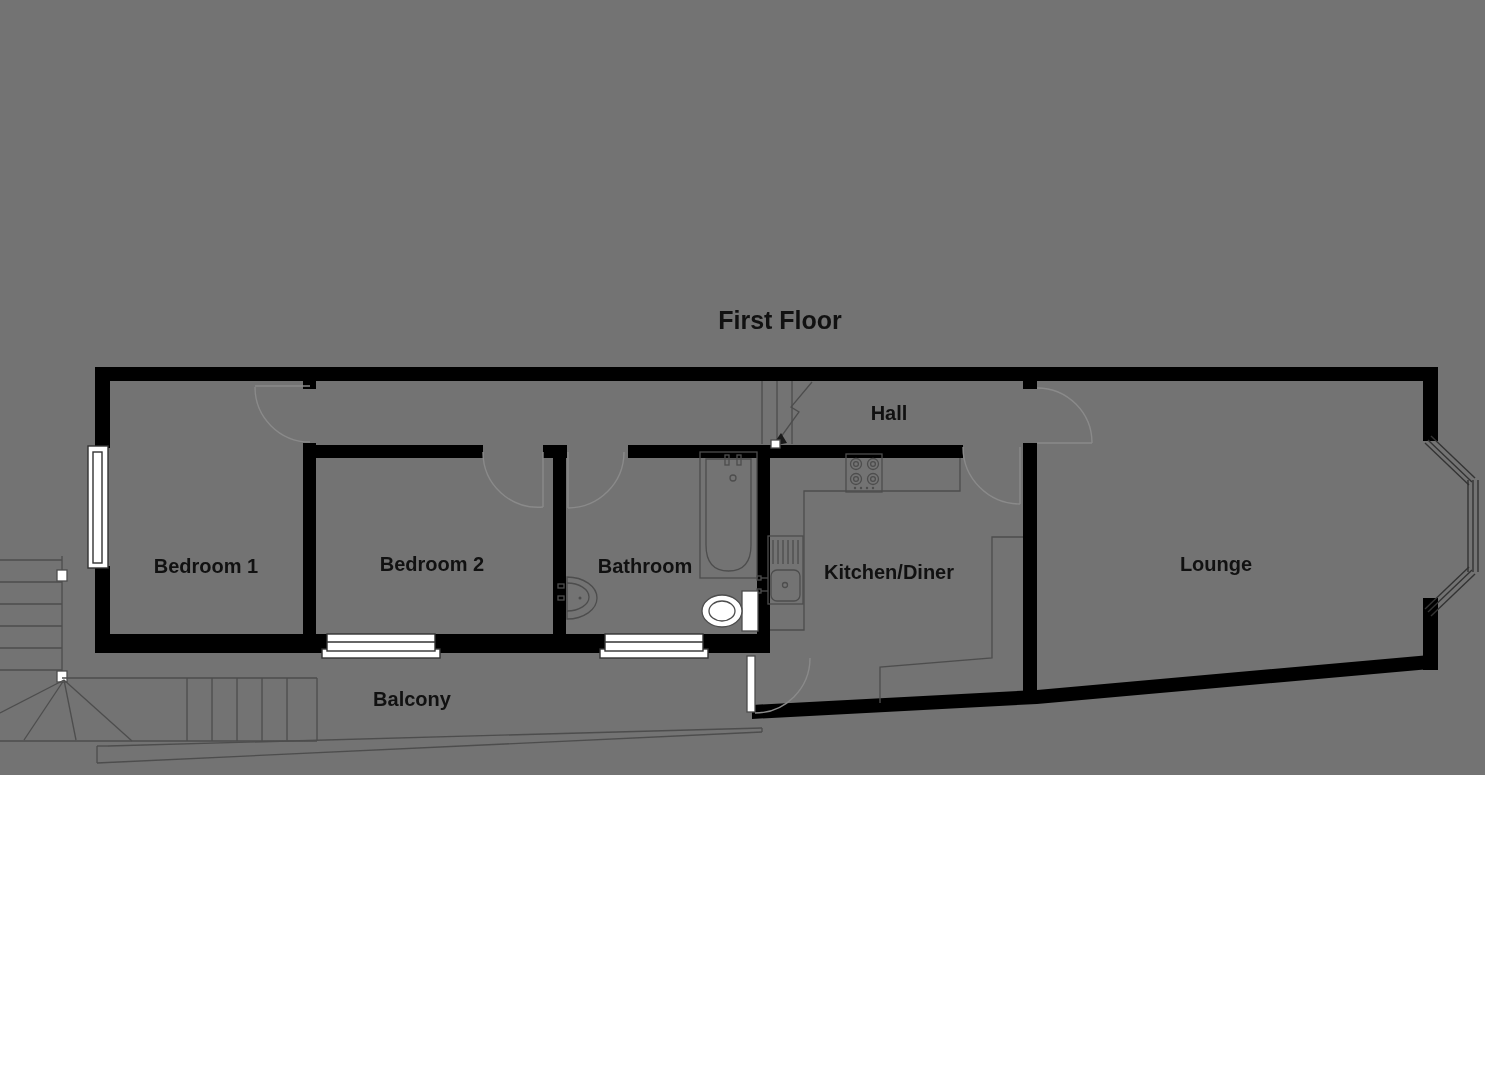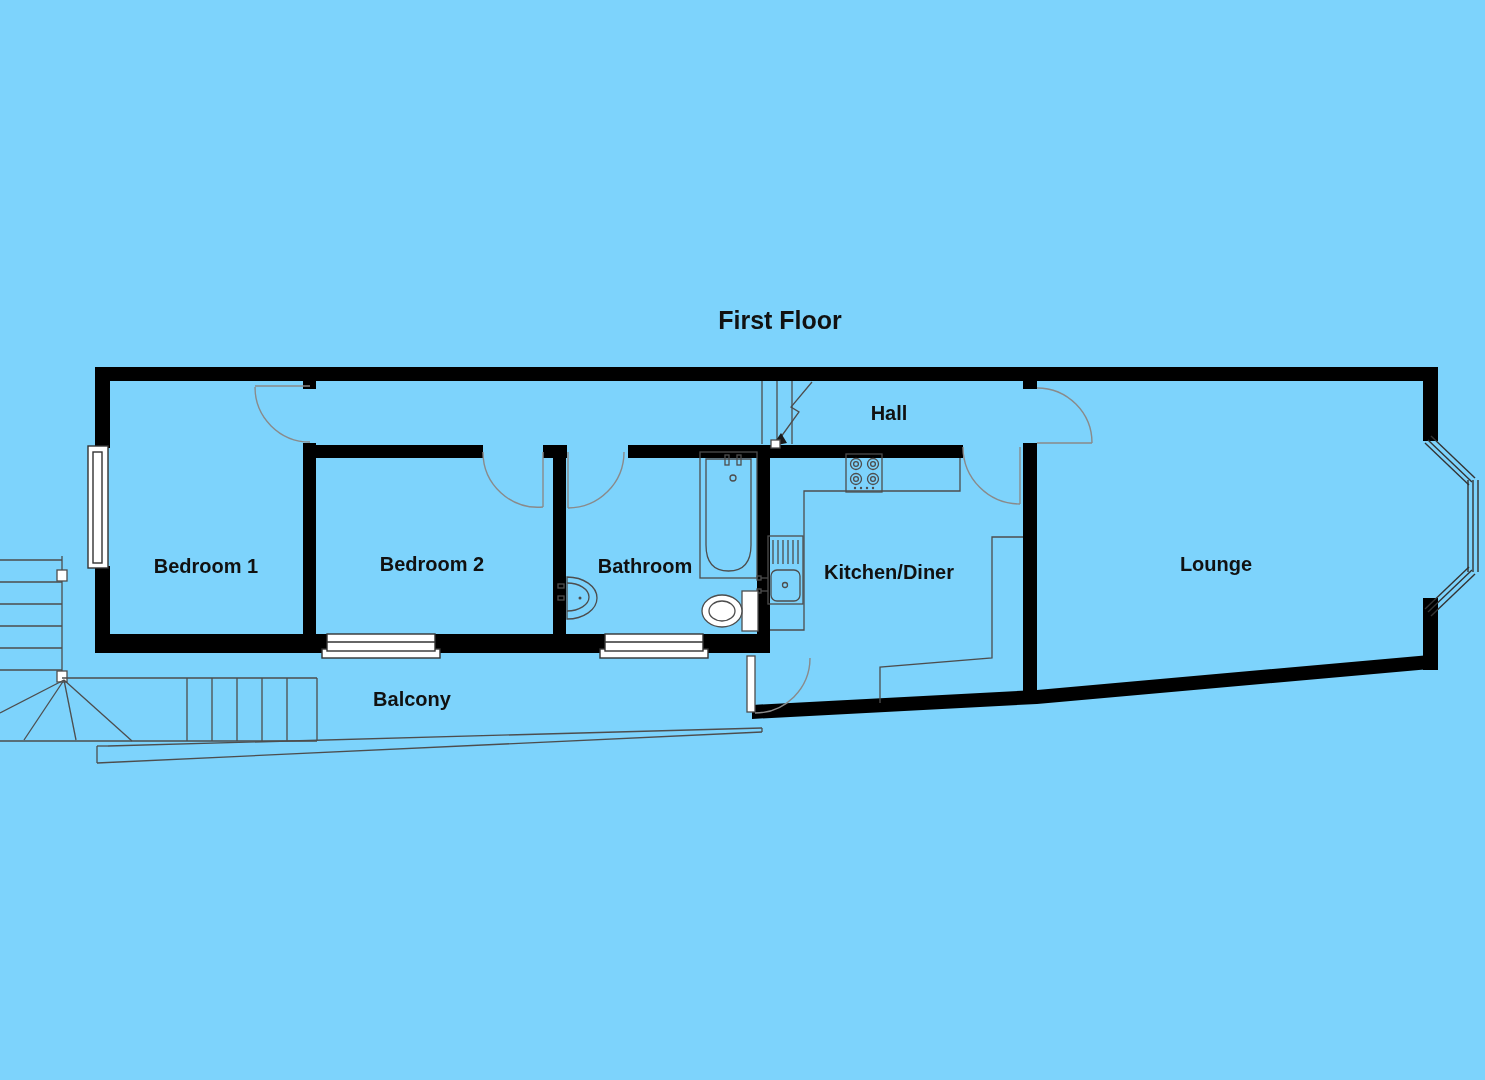--- a/index.html
+++ b/index.html
@@ -1,16 +1,16 @@
 <!DOCTYPE html>
 <html><head>
 <meta charset="utf-8">
 <style>
   html,body{margin:0;padding:0;background:#ffffff;}
-  .stage{position:relative;width:1485px;height:1080px;background:#7dd3fc;overflow:hidden;
+  .stage{position:relative;width:1485px;height:775px;background:#737373;overflow:hidden;
          font-family:"Liberation Sans", sans-serif;}
   svg{display:block;}
   .wall{fill:#000000;stroke:none;}
   .thin{fill:none;stroke:#4d4d4d;stroke-width:1.3;}
   .thin-w{fill:#ffffff;stroke:#4d4d4d;stroke-width:1.3;}
   .door{fill:none;stroke:#8a8a8a;stroke-width:1.4;}
   .win{fill:#ffffff;stroke:#333333;stroke-width:1.4;}
   .winline{fill:none;stroke:#333333;stroke-width:1.4;}
   .label{font-family:"Liberation Sans", sans-serif;font-weight:bold;fill:#111111;
          font-size:20px;text-anchor:middle;}

